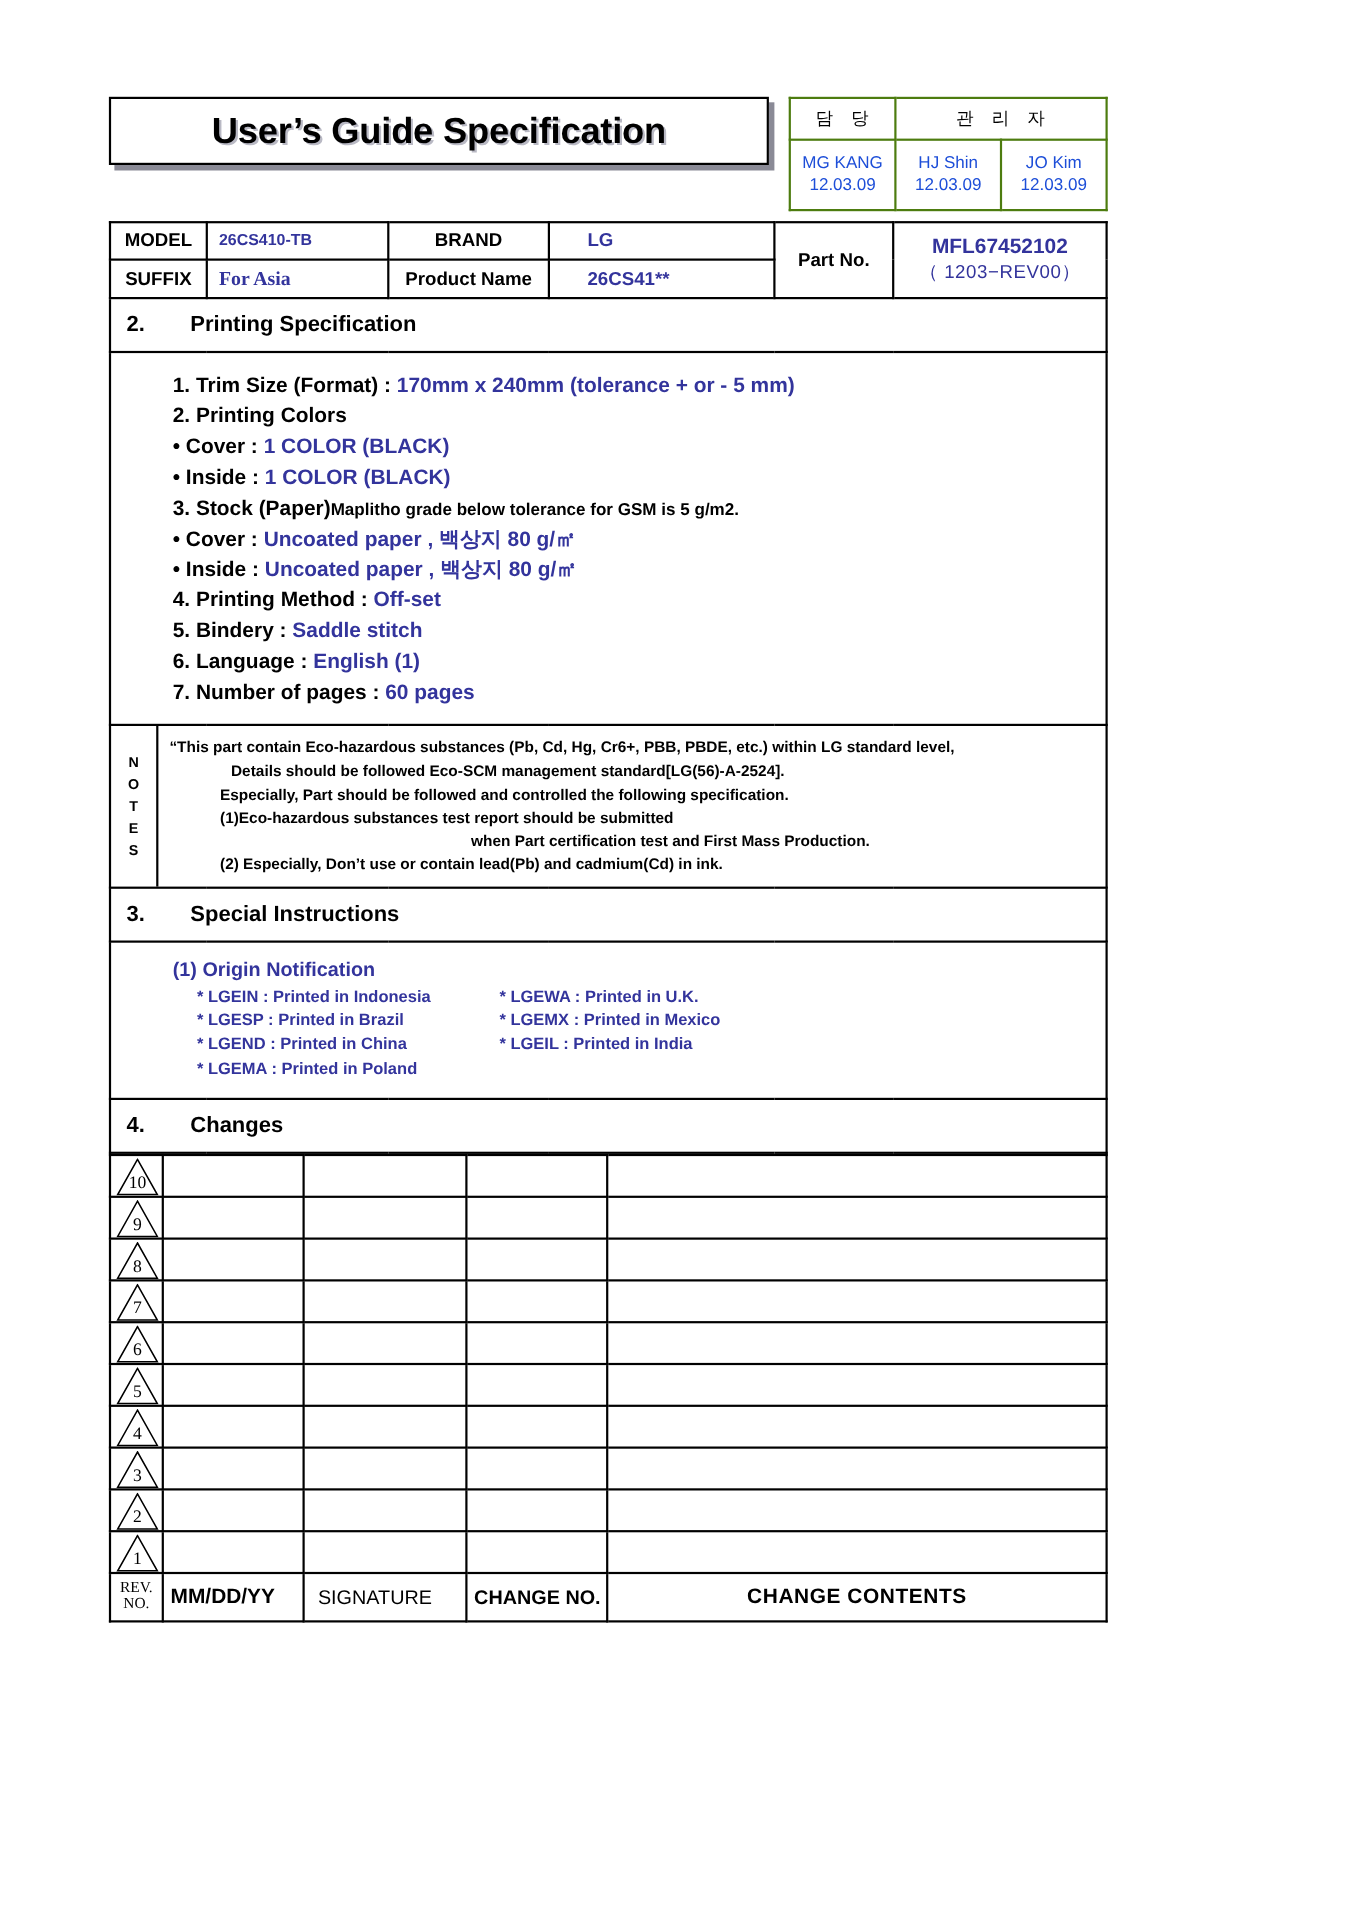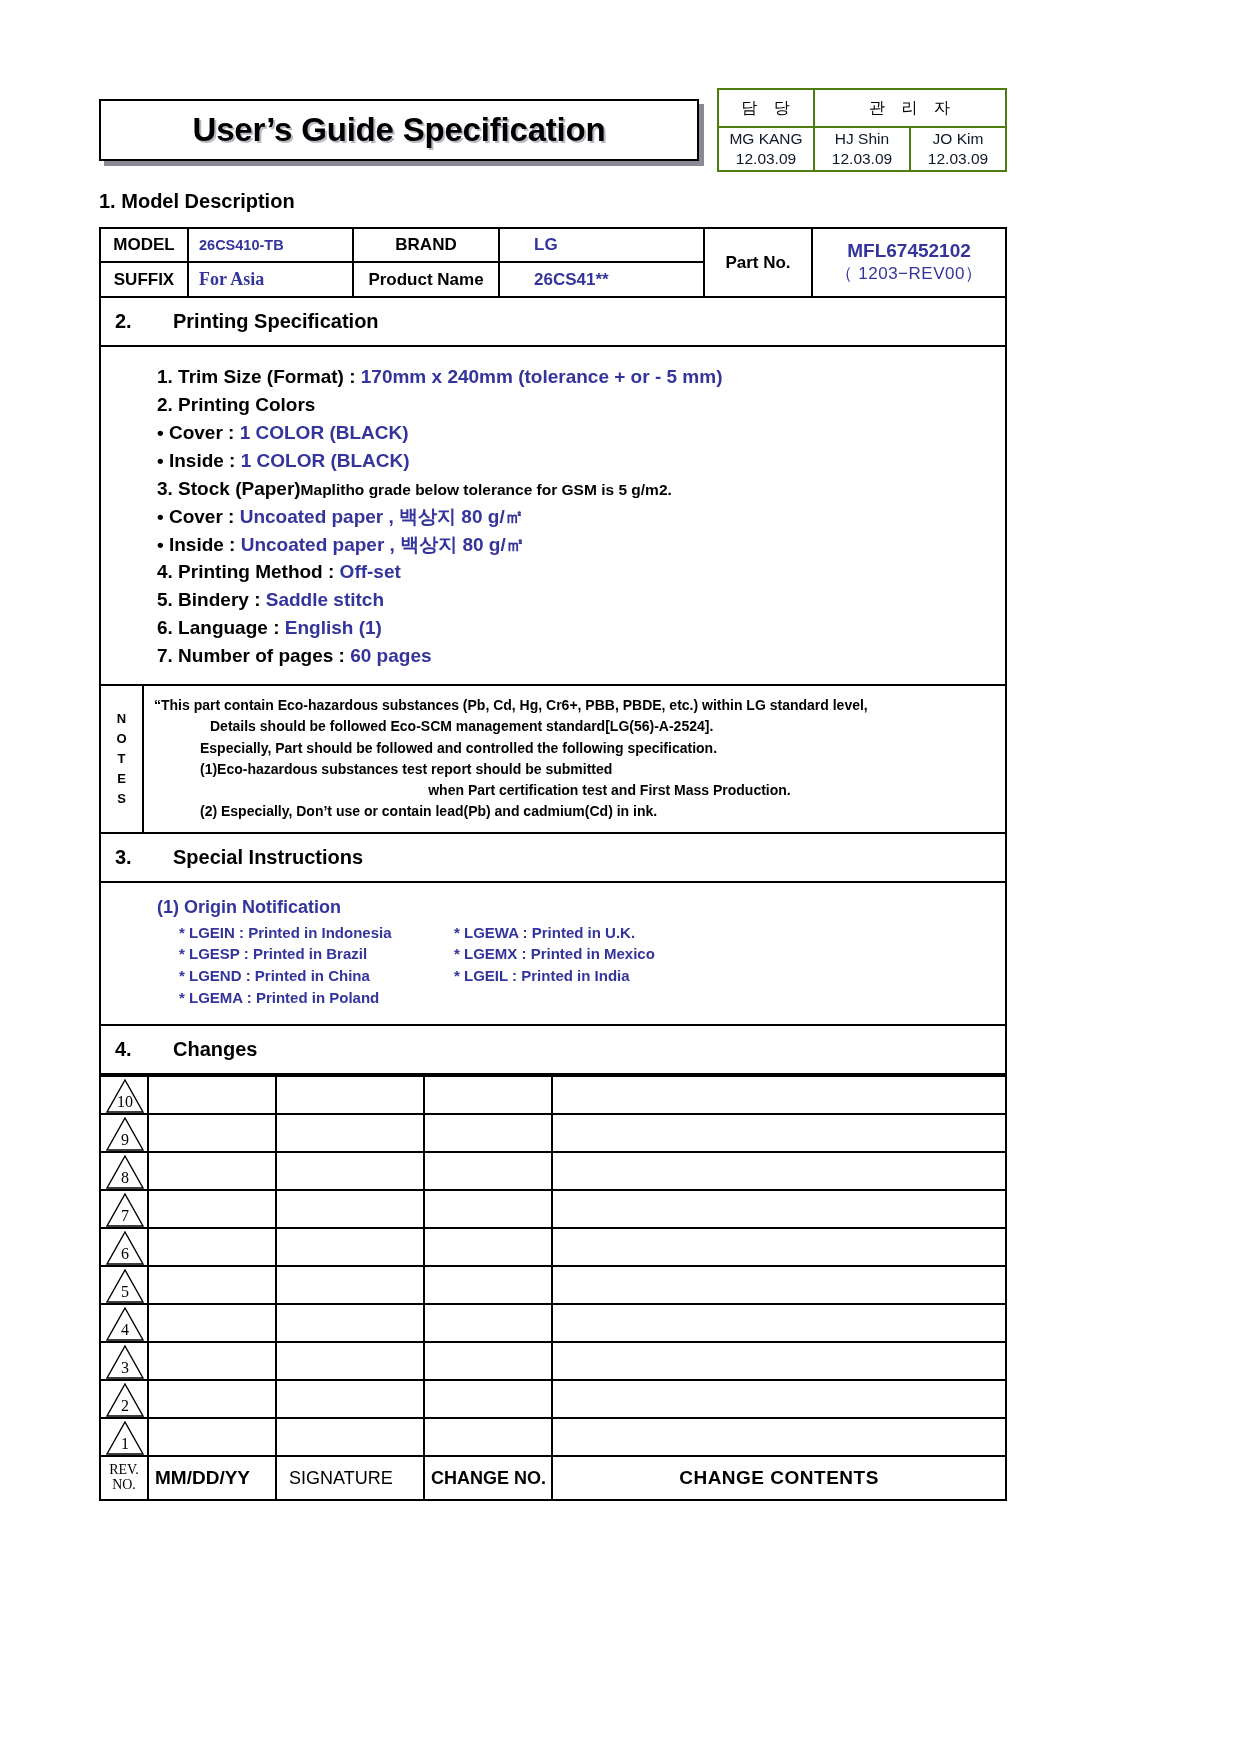--- a/index.html
+++ b/index.html
@@ -15,21 +15,21 @@
   }
   .page {
     position: absolute;
     left: 99px; top: 88px;
     width: 908px;
   }
 
   
   .header-row {
     display: flex;
-    align-items: center;
+    align-items: flex-start;
   }
   .title-box {
     width: 600px;
     height: 62px;
     border: 2px solid #000;
     box-shadow: 5px 5px 0 0 #8a8a96;
     display: flex;
     align-items: center;
     justify-content: center;
     background: #fff;
@@ -53,22 +53,22 @@
     vertical-align: middle;
   }
   .approval .ap-head {
     height: 38px;
     font-size: 16px;
     font-weight: normal;
     letter-spacing: 6px;
     padding-left: 6px;
   }
   .approval .ap-sign {
-    height: 44px;
-    color: #0f172a;
+    height: 64px;
+    color: #1d4ed8;
     font-size: 15.5px;
     line-height: 1.28;
   }
 
   
   .sec1-label {
     margin-top: 18px;
     font-size: 20px;
     font-weight: bold;
     height: 28px;
@@ -294,24 +294,20 @@
         </td>
         <td class="ap-sign">
           <div>JO Kim</div>
           <div>12.03.09</div>
         </td>
       </tr>
     </tbody>
       </table>
   </div>
 
-  <div class="sec1-label">
-    <span>1.</span>
-    <span>Model Description</span>
-  </div>
 
   <table class="main-tbl">
 
     <tbody>
         <tr>
       <td class="cell-lbl" style="width:88px">MODEL</td>
       <td class="cell-val-blue" style="width:165px">26CS410-TB</td>
       <td class="cell-lbl" style="width:146px">BRAND</td>
       <td class="cell-val-blue big" style="width:205px">LG</td>
       <td class="partno-lbl" rowspan="2" style="width:108px">Part No.</td>

